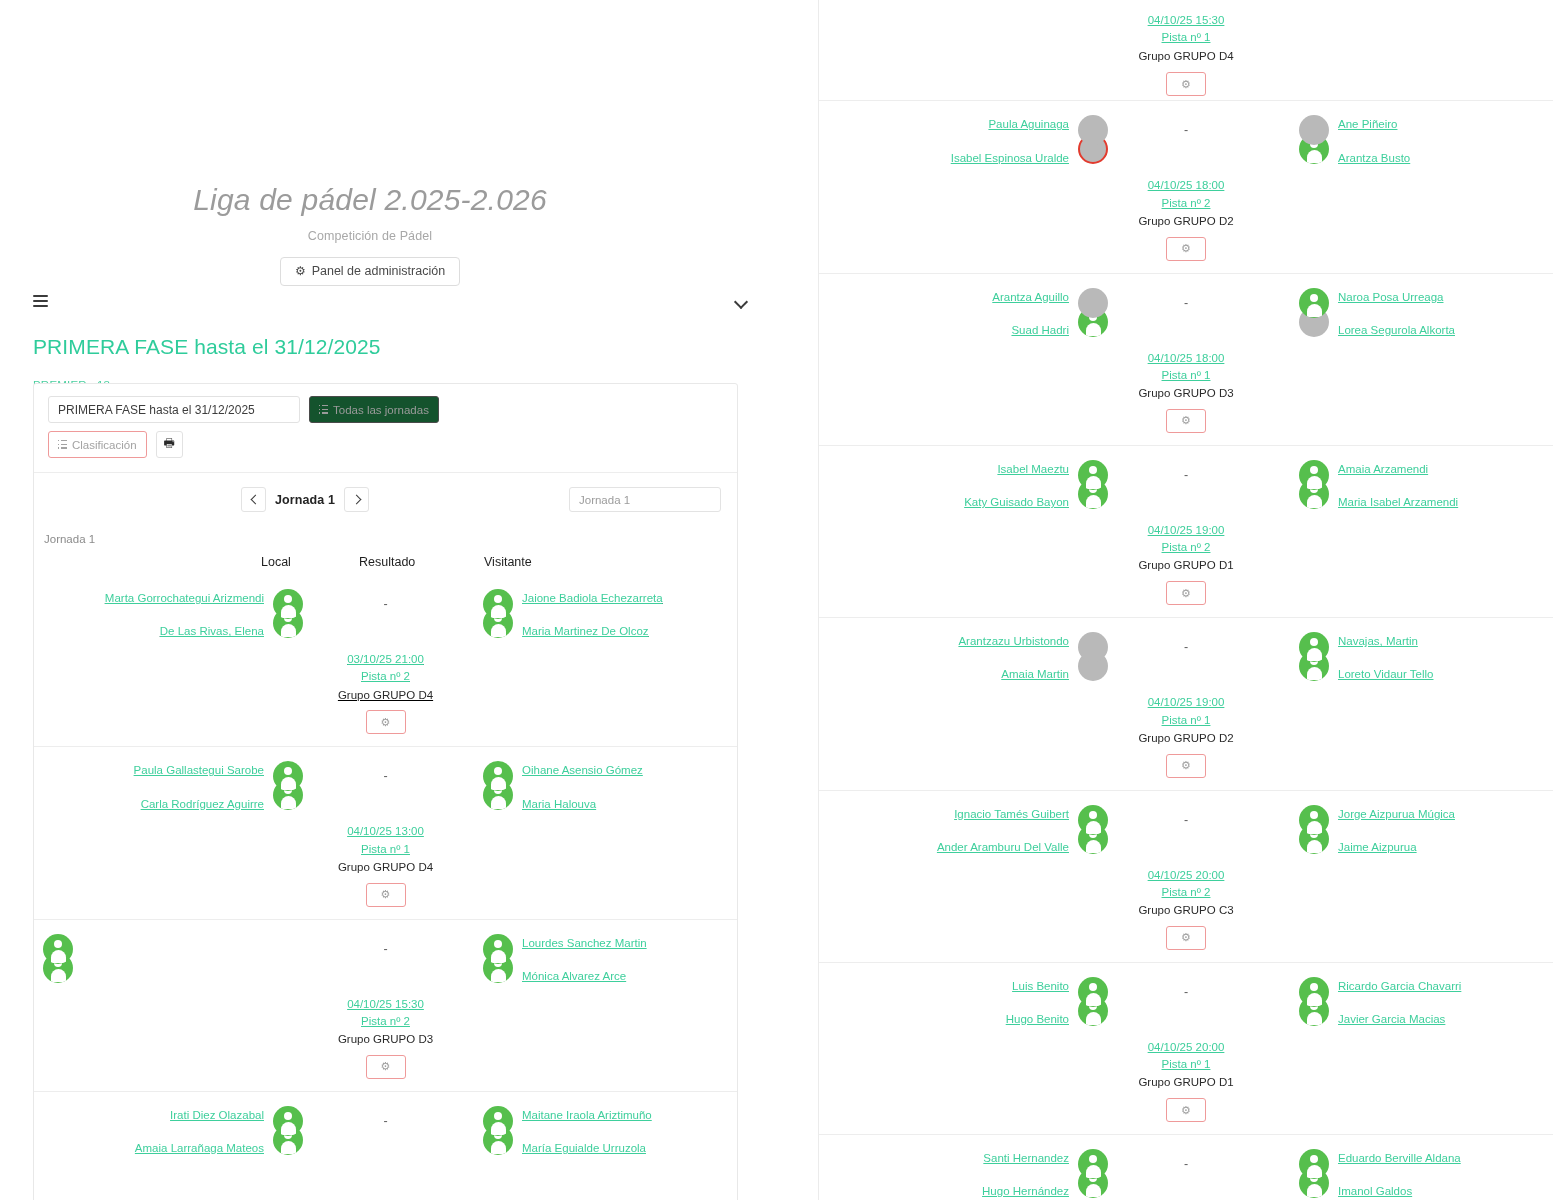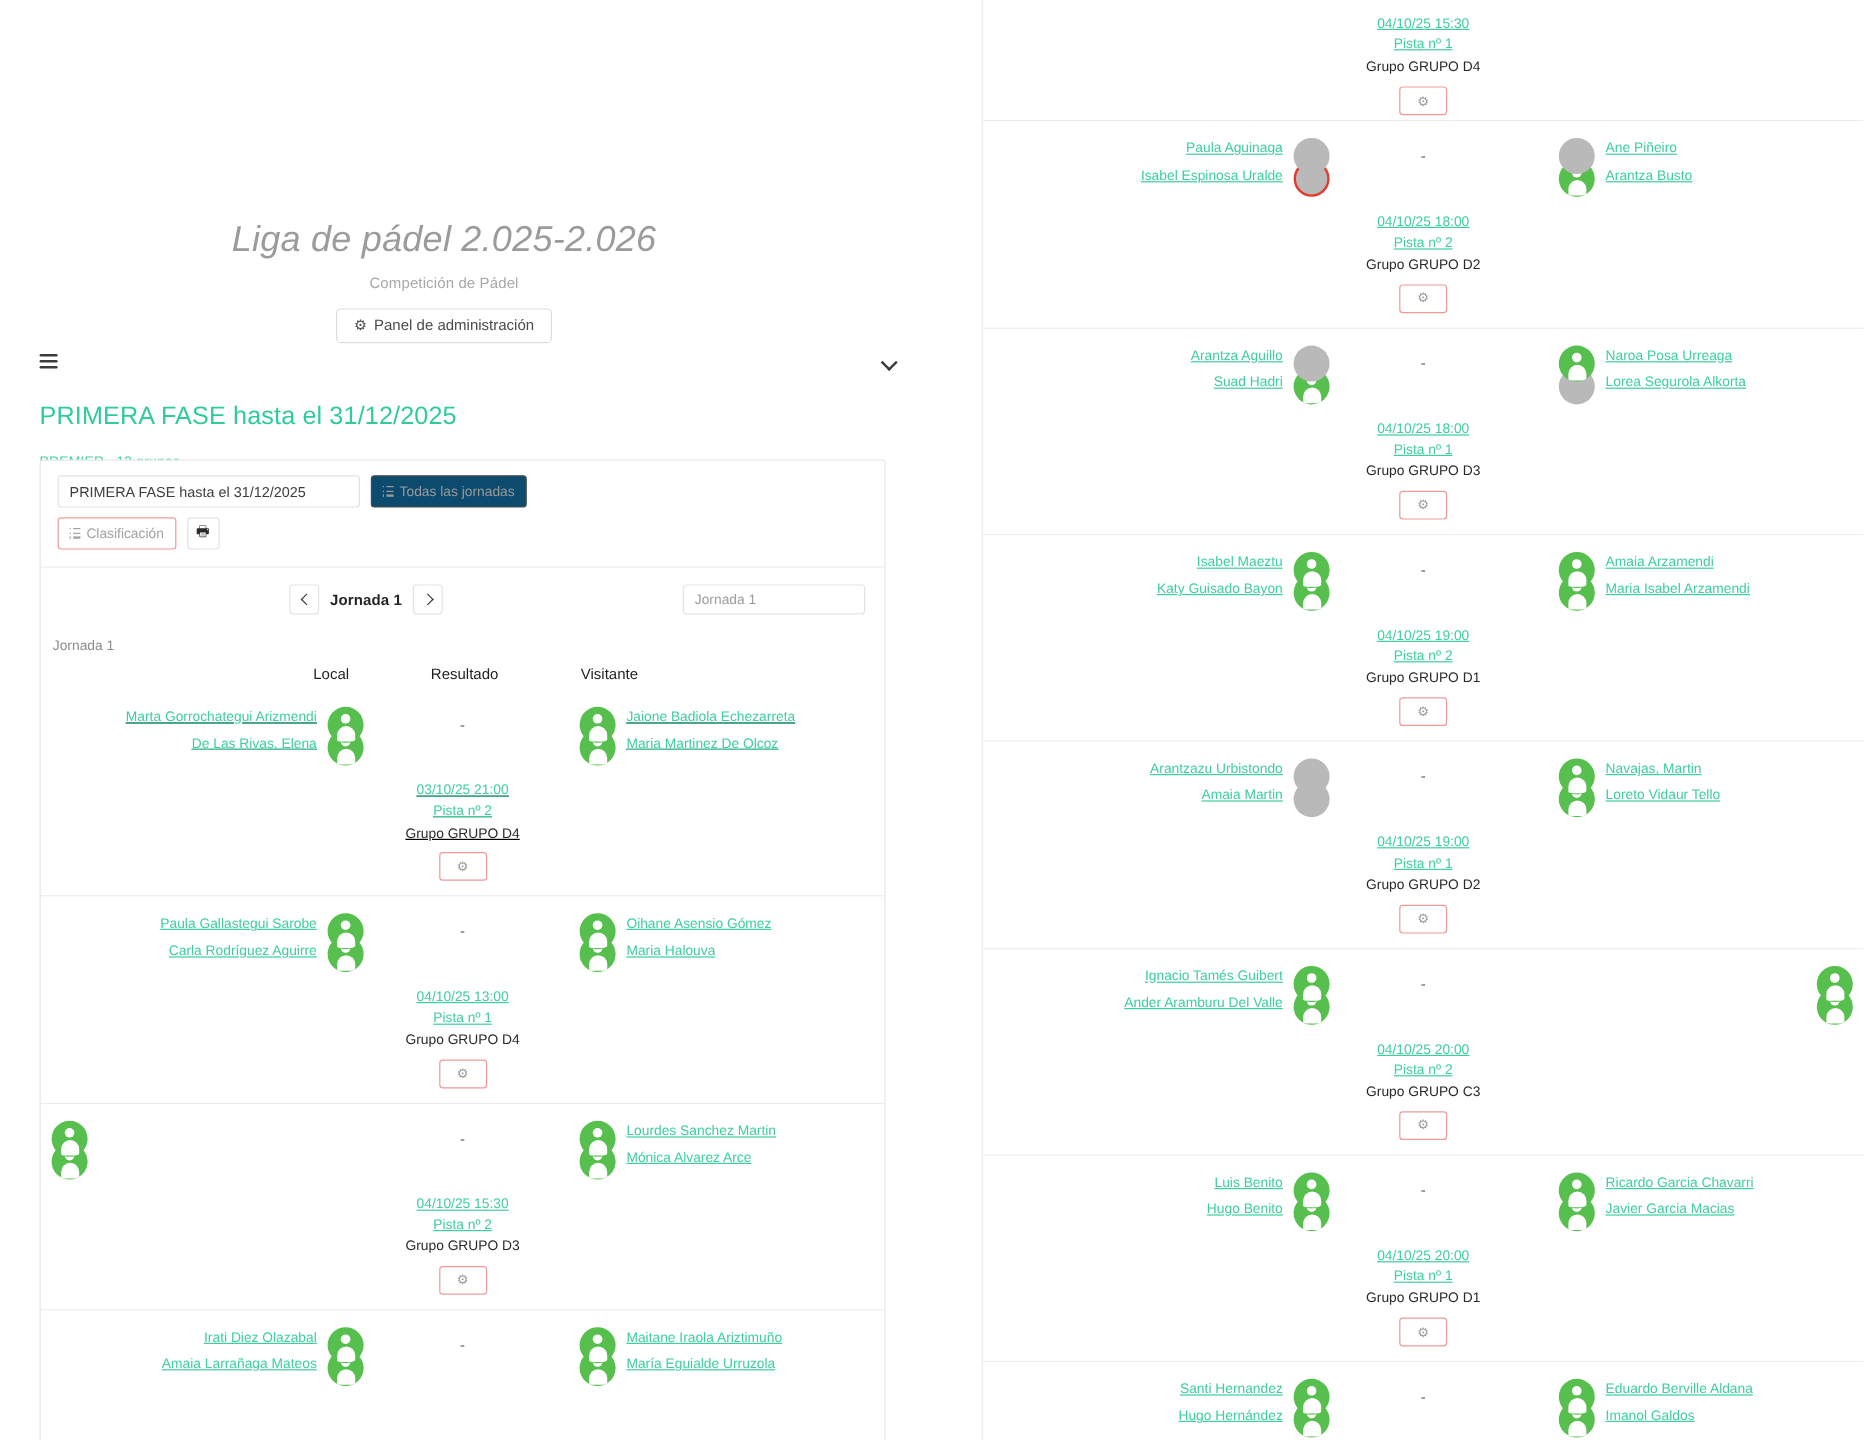--- a/index.html
+++ b/index.html
@@ -132,21 +132,21 @@
     color: #3d3d3d;
     padding: 0 9px;
     display: flex; align-items: center;
     font-family: "Liberation Sans", sans-serif;
     cursor: pointer;
   }
   .btn-outline-dark {
     height: 27px;
     border: 1px solid #4a4a4a;
     border-radius: 3px;
-    background: #0c4a6e;
+    background: #14532d;
     font-size: 11.5px;
     color: #9a9a9a;
     padding: 0 9px;
     display: inline-flex; align-items: center; gap: 5px;
     cursor: pointer;
     font-family: "Liberation Sans", sans-serif;
   }
   .btn-outline-red {
     height: 27px;
     border: 1px solid #ef9a9a;
@@ -269,21 +269,21 @@
   .match-top {
     display: flex;
     align-items: flex-start;
     position: relative;
     height: 58px;
   }
   .team {
     width: 215px;
     display: flex;
     flex-direction: column;
-    gap: 9px;
+    gap: 20px;
     padding-top: 3px;
   }
   .team.home { align-items: flex-end; text-align: right; margin-left: 15px; }
   .team.away { align-items: flex-start; text-align: left; }
   .player {
     font-size: 11.5px;
     color: #3ecf9c;
     text-decoration: underline;
     cursor: pointer;
     line-height: 1.15;
@@ -769,20 +769,24 @@
             </div>
             <div style="flex: 1 1 auto;"></div>
             <div class="avatars">
               <div class="av a1">
                 <span class="glyph"></span>
               </div>
               <div class="av a2">
                 <span class="glyph"></span>
               </div>
             </div>
+            <div class="team away">
+              <a class="player">Jorge Aizpurua Múgica</a>
+              <a class="player">Jaime Aizpurua</a>
+            </div>
             <div class="result-dash">-</div>
           </div>
           <div class="match-meta"><a class="meta-link">04/10/25 20:00</a><a class="meta-link">Pista nº 2 </a><div class="meta-group">Grupo GRUPO C3</div><button class="gear-btn">
               <span>⚙</span>
             </button></div>
         </div>
         <div class="match">
           <div class="match-top">
             <div class="team home">
               <a class="player">Luis Benito</a>

